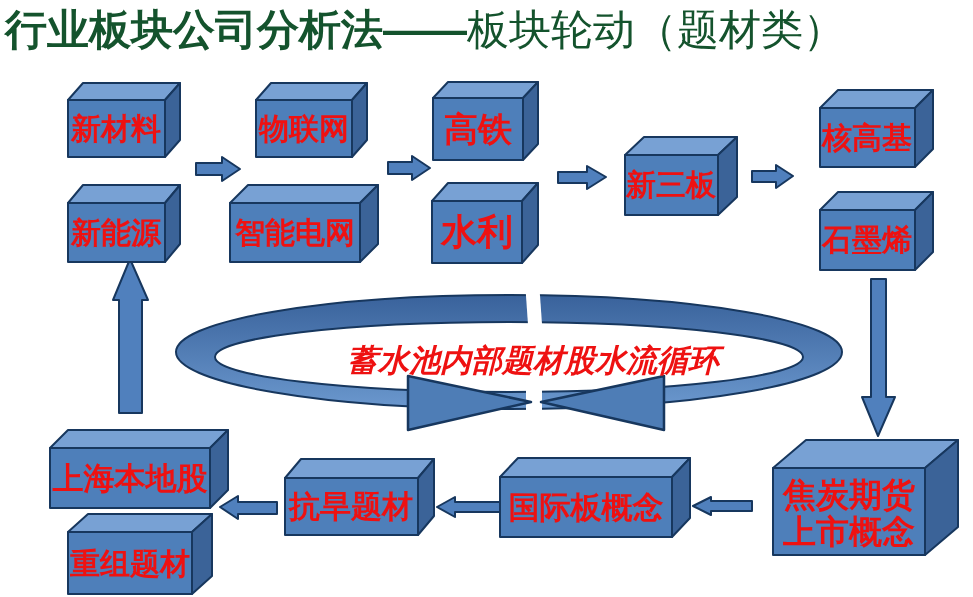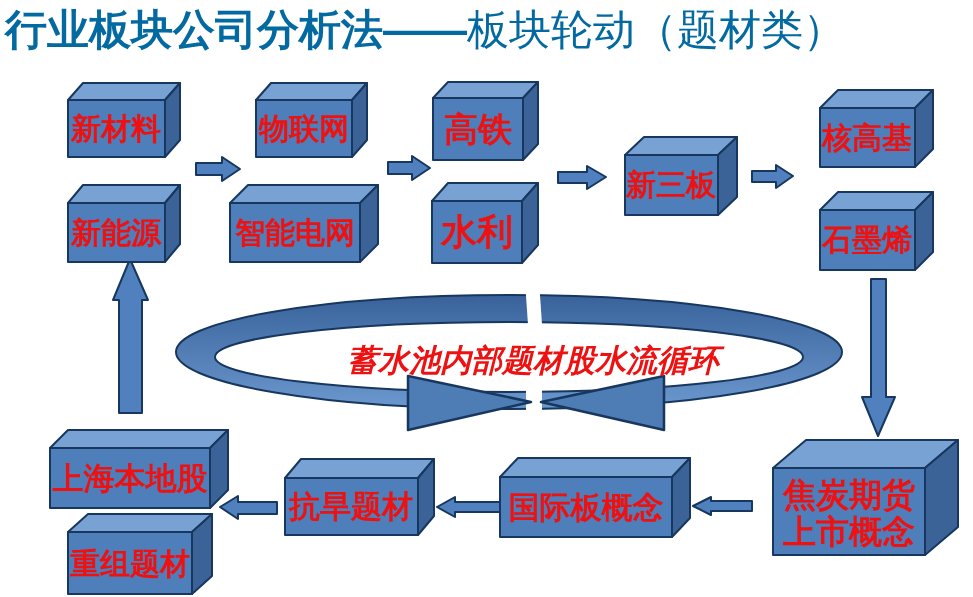--- a/index.html
+++ b/index.html
@@ -1,19 +1,19 @@
 <!DOCTYPE html>
 <html><head>
 <meta charset="utf-8">
 <style>
   html,body{margin:0;padding:0;background:#ffffff;}
   body{width:973px;height:597px;font-family:"Liberation Sans",sans-serif;}
   .slide{position:relative;width:973px;height:597px;background:#ffffff;overflow:hidden;}
   .title{position:absolute;left:5px;top:2px;font-size:42px;line-height:56px;
-         color:#0369a1;white-space:nowrap;}
+         color:#14532d;white-space:nowrap;}
   .t-bold{font-weight:bold;}
   .t-reg{font-weight:normal;}
   svg.diagram{position:absolute;left:0;top:0;}
   .ftop  {fill:#78A1D4;stroke:#17375E;stroke-width:2;stroke-linejoin:round;}
   .fside {fill:#3B6398;stroke:#17375E;stroke-width:2;stroke-linejoin:round;}
   .ffront{fill:#4E7FBA;stroke:#17375E;stroke-width:2;stroke-linejoin:round;}
   .blabel{fill:#EE1111;font-weight:bold;text-anchor:middle;
           font-family:"Liberation Serif","DejaVu Serif",serif;}
   .arrow{fill:#5080BD;stroke:#17375E;stroke-width:2;stroke-linejoin:round;}
   .ring{fill:url(#ringGrad);stroke:#17375E;stroke-width:2;fill-rule:evenodd;}

